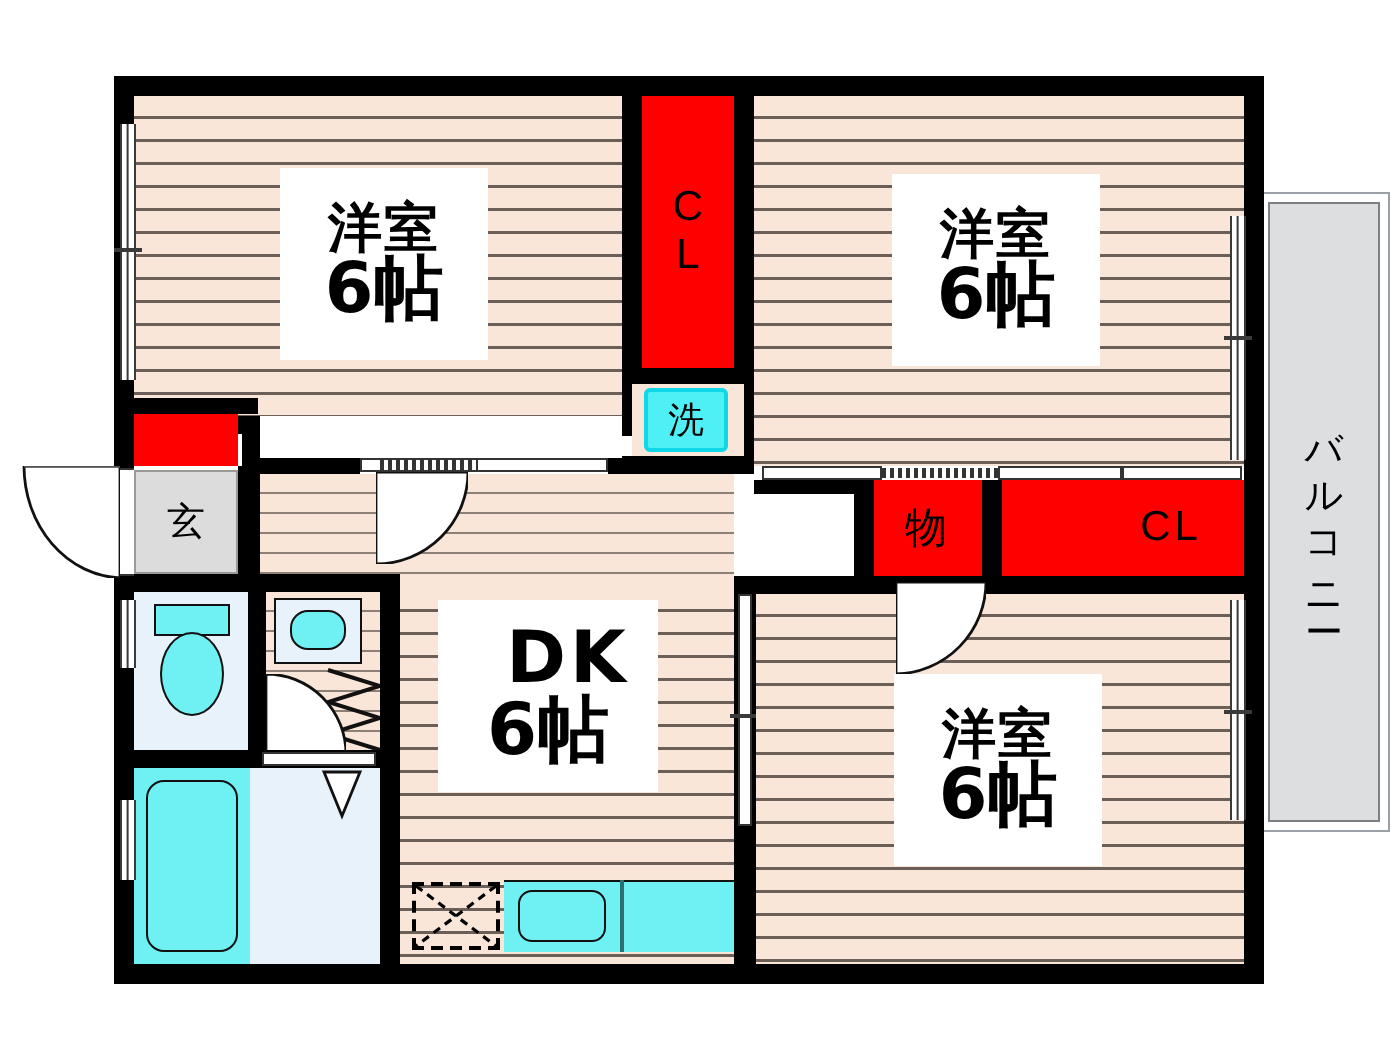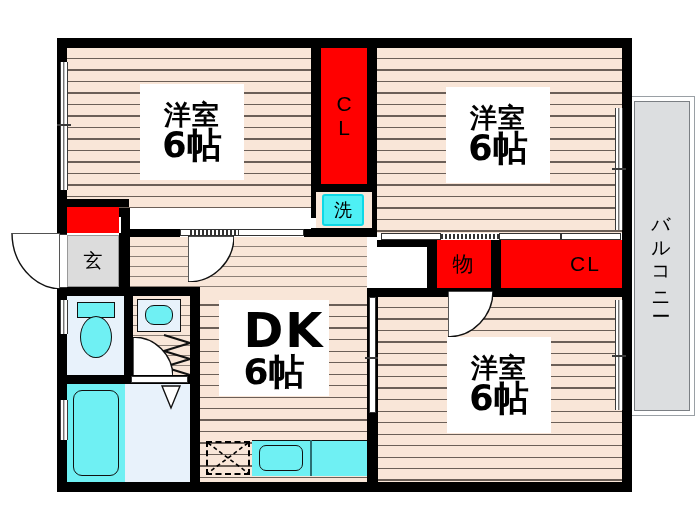--- a/index.html
+++ b/index.html
@@ -46,21 +46,21 @@
   
   .roomlbl{
     position:absolute;background:#ffffff;color:#000;
     display:flex;flex-direction:column;align-items:center;
     justify-content:center;line-height:1.0;
     font-family:"DejaVu Sans",sans-serif;
   }
   .roomlbl .l1{font-size:27px;font-weight:700;letter-spacing:1px;}
   .roomlbl .l2{font-size:35px;font-weight:700;letter-spacing:0px;}
 
-  .dklbl .l1{font-size:48px;font-weight:700;letter-spacing:2px;margin-left:20px;}
+  .dklbl .l1{font-size:36px;font-weight:700;letter-spacing:2px;margin-left:20px;}
   .dklbl .l2{font-size:36px;font-weight:700;}
 
   
   .genkan{
     background:#dcdcdc;border:1px solid #999;
     display:flex;align-items:center;justify-content:center;
     font-family:"DejaVu Sans",sans-serif;font-size:19px;color:#000;
   }
   .sen{
     background:#4ef0f5;border:2.5px solid #0fd8e6;border-radius:3px;

